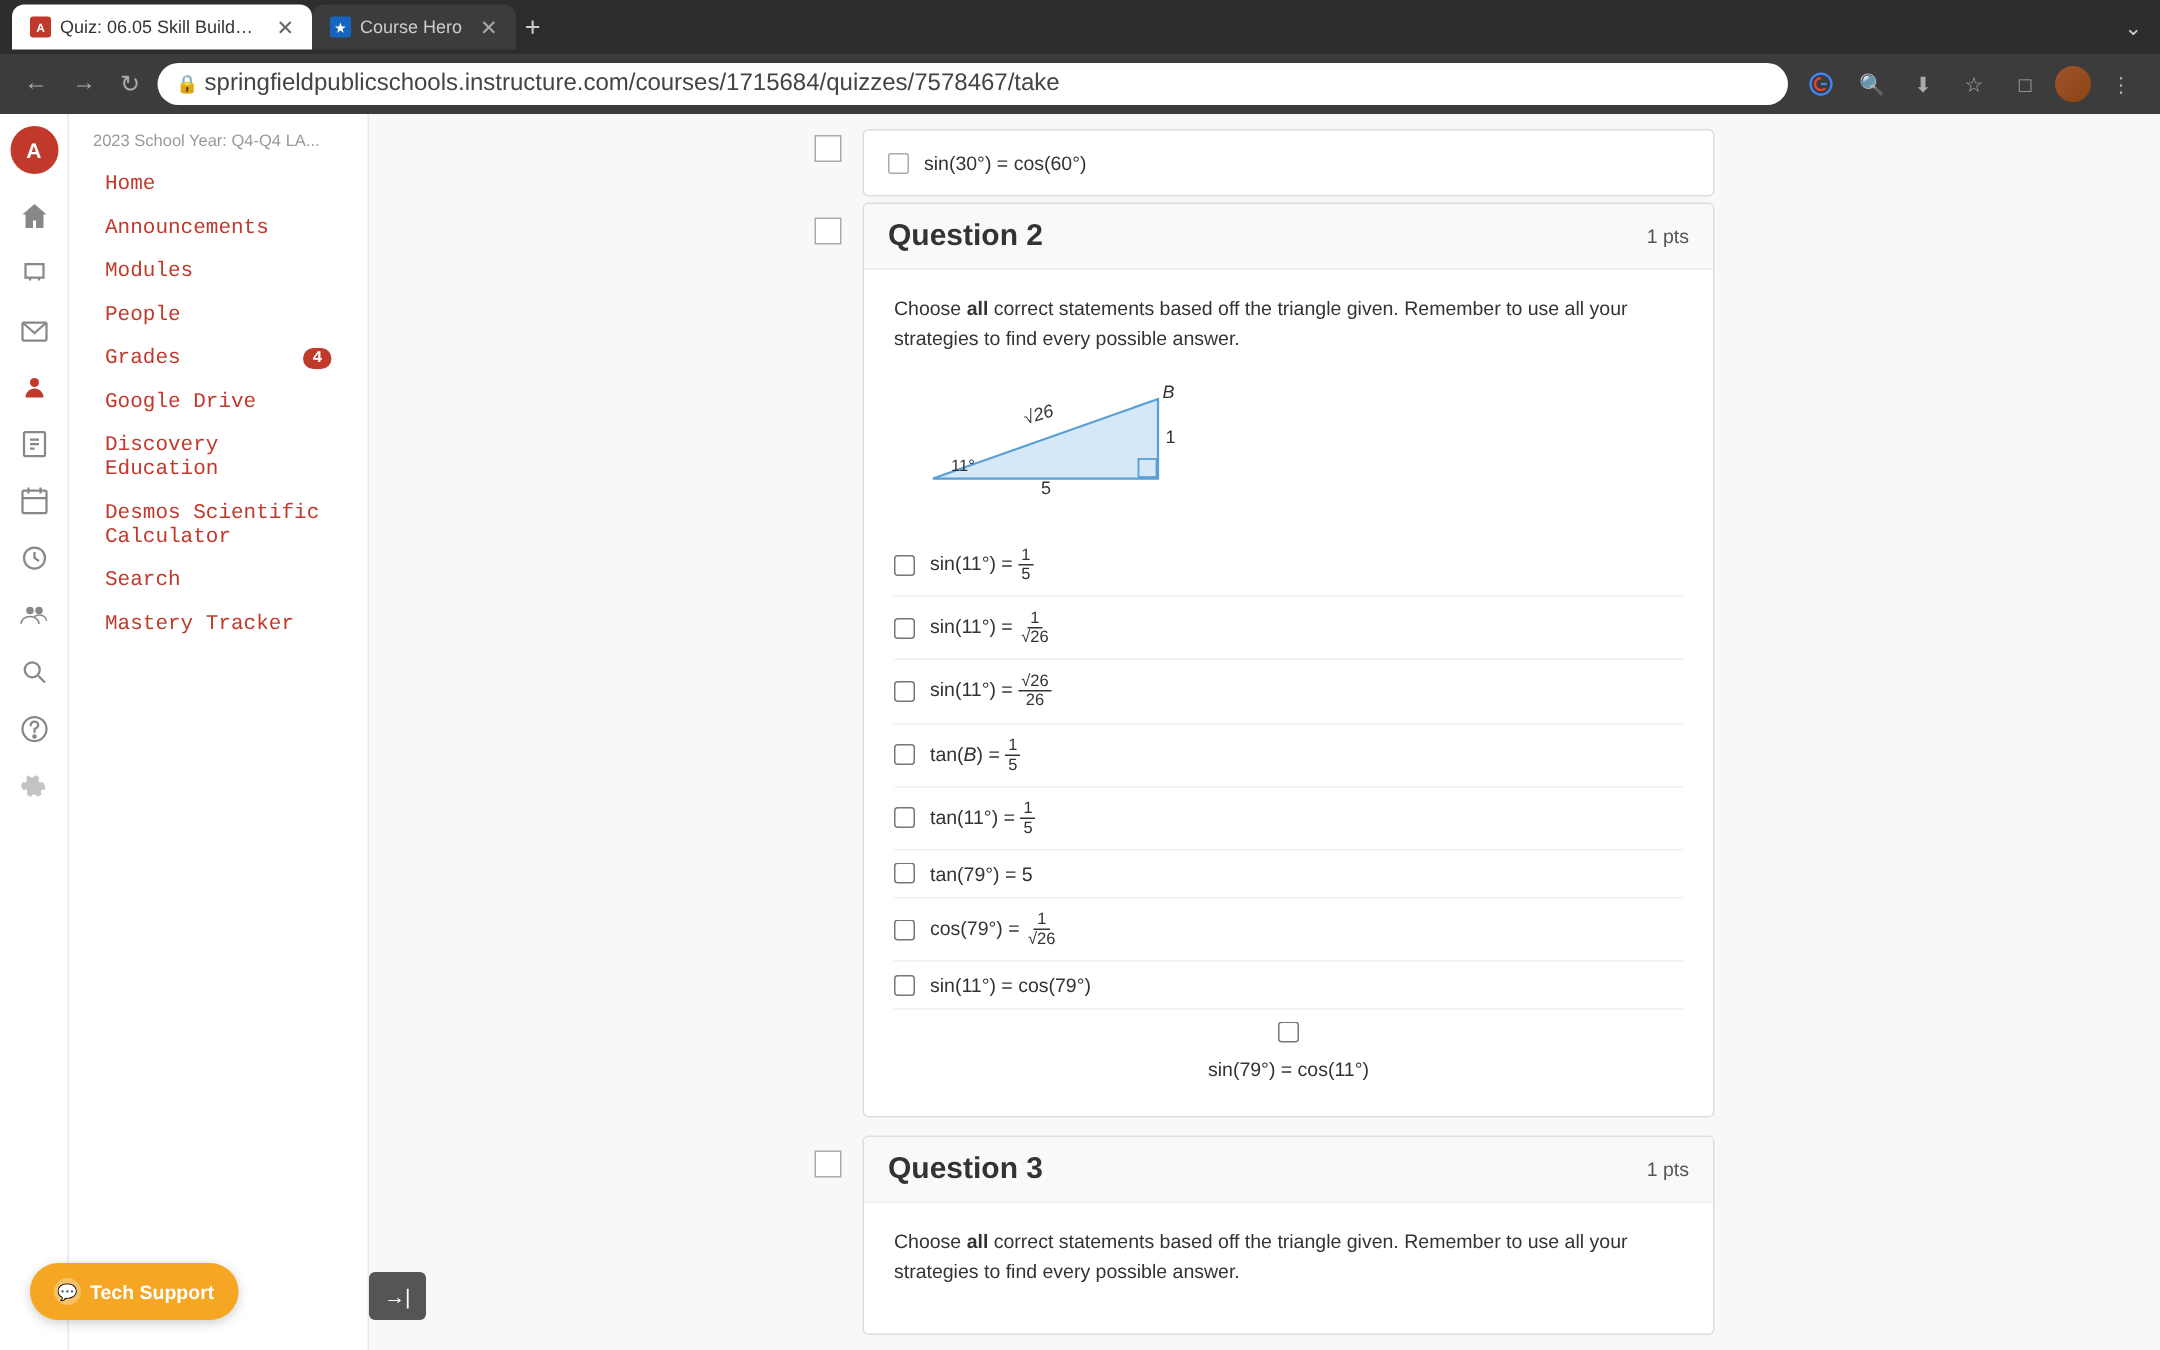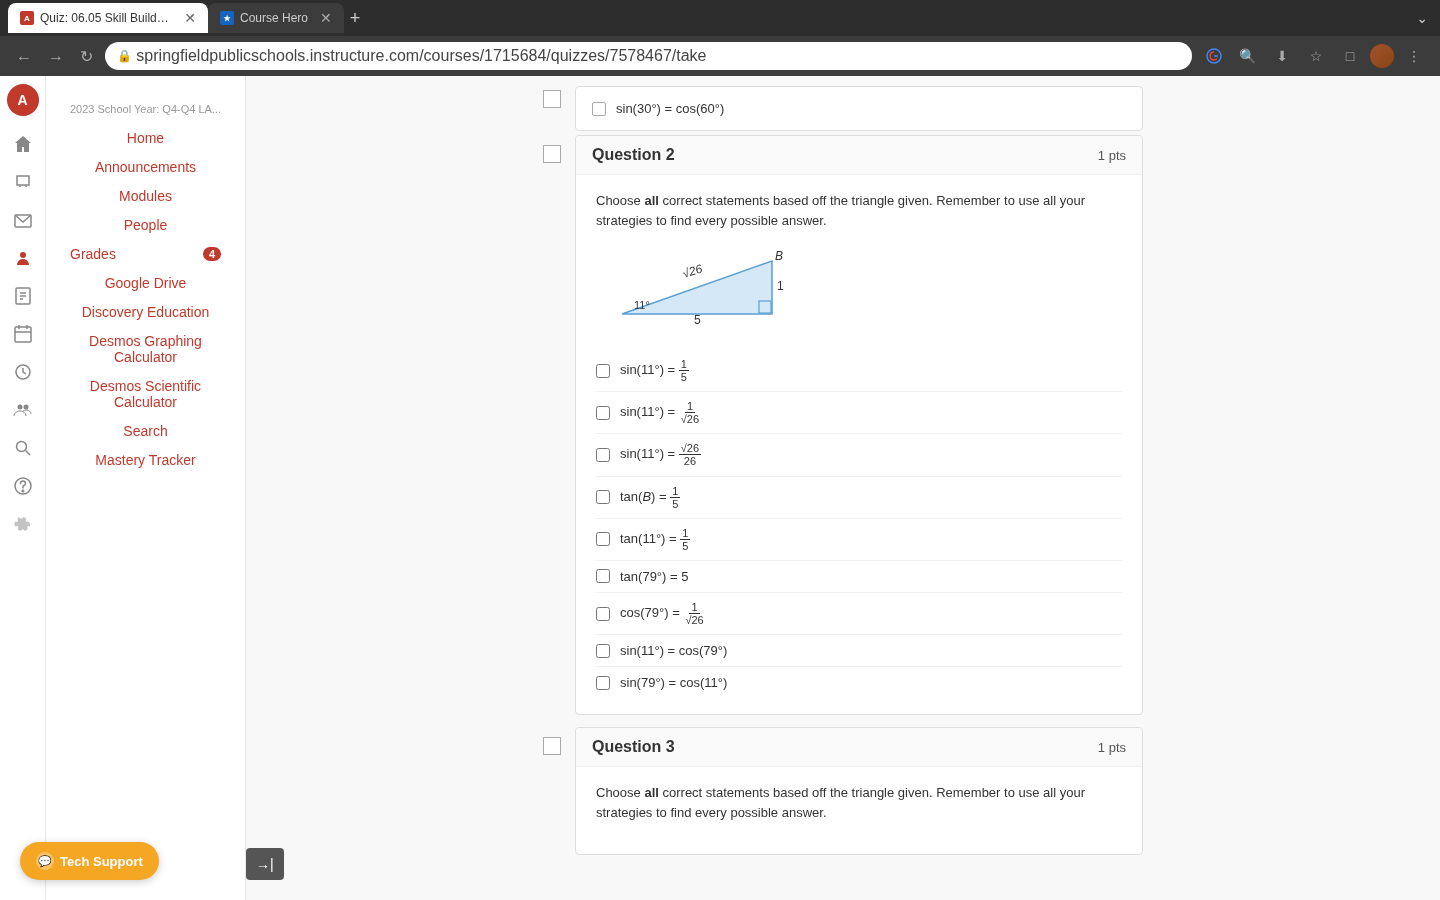--- a/index.html
+++ b/index.html
@@ -29,44 +29,44 @@
     
     .app-layout { display: flex; flex: 1; overflow: hidden; }
 
     
     .sidebar { width: 46px; background: #fff; border-right: 1px solid #e8e8e8; display: flex; flex-direction: column; align-items: center; padding: 8px 0; gap: 2px; }
     .sidebar-icon { width: 36px; height: 36px; display: flex; align-items: center; justify-content: center; border-radius: 6px; cursor: pointer; color: #666; font-size: 18px; position: relative; }
     .sidebar-icon.active { color: #c0392b; }
     .sidebar-logo { width: 32px; height: 32px; background: #c0392b; border-radius: 50%; display: flex; align-items: center; justify-content: center; color: white; font-size: 16px; font-weight: bold; margin-bottom: 8px; }
 
     
-    .nav-panel { width: 200px; background: #fff; border-right: 1px solid #e8e8e8; padding: 23px 0; overflow-y: auto; text-align: center; }
+    .nav-panel { width: 200px; background: #fff; border-right: 1px solid #e8e8e8; padding: 8px 0; overflow-y: auto; }
     .nav-school-year { font-size: 11px; color: #999; padding: 4px 16px 8px; }
-    .nav-item { display: block; padding: 6px 16px; font-size: 14px; color: #c0392b; text-decoration: none; cursor: pointer; border-radius: 4px; margin: 1px 8px; }
+    .nav-item { display: block; padding: 6px 16px; font-size: 14px; color: #c0392b; text-decoration: none; cursor: pointer; border-radius: 4px; margin: 1px 8px; font-family: Liberation Mono, monospace; }
     .nav-item-with-badge { display: flex; align-items: center; justify-content: space-between; }
     .nav-badge { background: #c0392b; color: white; border-radius: 10px; font-size: 11px; padding: 1px 6px; font-weight: bold; }
 
     
     .main-content { flex: 1; overflow-y: auto; background: #f8f8f8; padding: 0 20px 20px; }
 
     
     .question-card { background: white; border: 1px solid #ddd; border-radius: 4px; margin: 12px auto; max-width: 580px; overflow: hidden; }
     .question-header { display: flex; align-items: center; justify-content: space-between; padding: 10px 16px; border-bottom: 1px solid #eee; background: #f9f9f9; }
-    .question-title { font-size: 16px; font-weight: 600; color: #333; }
+    .question-title { font-size: 20px; font-weight: 600; color: #333; }
     .question-pts { font-size: 13px; color: #555; }
     .question-body { padding: 16px 20px; }
     .question-instruction { font-size: 13px; color: #333; line-height: 1.5; margin-bottom: 16px; }
     .question-instruction b { font-weight: 700; }
 
     
     .triangle-container { margin: 8px 0 20px 16px; }
 
     
     .option-row { display: flex; align-items: center; padding: 8px 0; border-bottom: 1px solid #f0f0f0; gap: 10px; }
-    .option-row:last-child { border-bottom: none; }
+    .option-row:last-child { border-bottom: none; flex-direction: column; }
     .option-checkbox { width: 14px; height: 14px; border: 1px solid #aaa; border-radius: 2px; flex-shrink: 0; background: white; }
     .option-text { font-size: 13px; color: #333; }
     .frac { display: inline-flex; flex-direction: column; align-items: center; vertical-align: middle; font-size: 11px; line-height: 1.1; }
     .frac-num { border-bottom: 1px solid #333; padding: 0 2px; }
     .frac-den { padding: 0 2px; }
     .flag-checkbox { width: 18px; height: 18px; border: 1px solid #aaa; background: white; cursor: pointer; flex-shrink: 0; }
 
     
     .tech-support-btn { position: fixed; bottom: 20px; left: 20px; background: #f5a623; color: white; border: none; border-radius: 20px; padding: 10px 16px; font-size: 13px; font-weight: 600; cursor: pointer; display: flex; align-items: center; gap: 6px; box-shadow: 0 2px 8px rgba(0,0,0,0.2); z-index: 100; }
     .tech-support-icon { width: 18px; height: 18px; background: rgba(255,255,255,0.3); border-radius: 50%; display: flex; align-items: center; justify-content: center; font-size: 11px; }
@@ -208,21 +208,20 @@
     <a class="nav-item">Home</a>
     <a class="nav-item">Announcements</a>
     <a class="nav-item">Modules</a>
     <a class="nav-item">People</a>
     <a class="nav-item nav-item-with-badge">
       <span>Grades</span>
       <span class="nav-badge">4</span>
     </a>
     <a class="nav-item">Google Drive</a>
     <a class="nav-item">Discovery Education</a>
-    <a class="nav-item">Desmos Graphing Calculator</a>
     <a class="nav-item">Desmos Scientific Calculator</a>
     <a class="nav-item">Search</a>
     <a class="nav-item">Mastery Tracker</a>
   </div>
 
   <div class="main-content">
     <div style="max-width:600px;margin:0 auto;padding-top:10px;">
 
       <div style="display:flex;gap:8px;margin-bottom:4px;">
         <div style="width:24px;padding-top:4px;">

